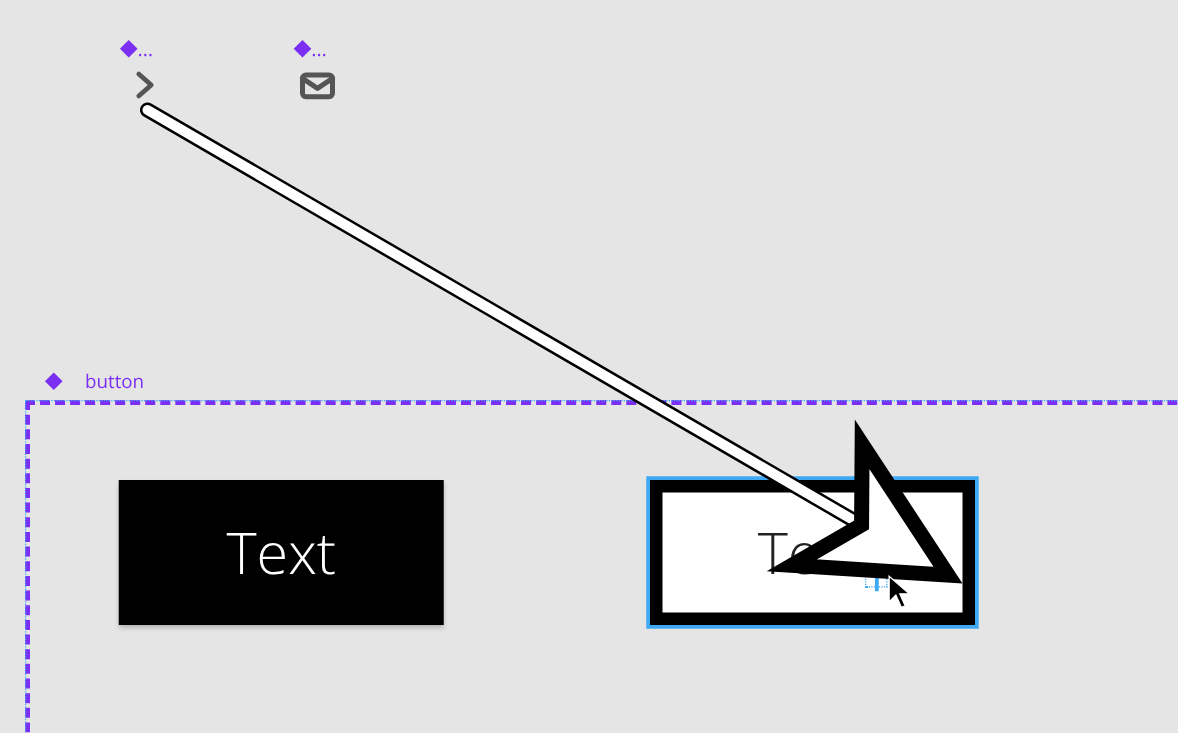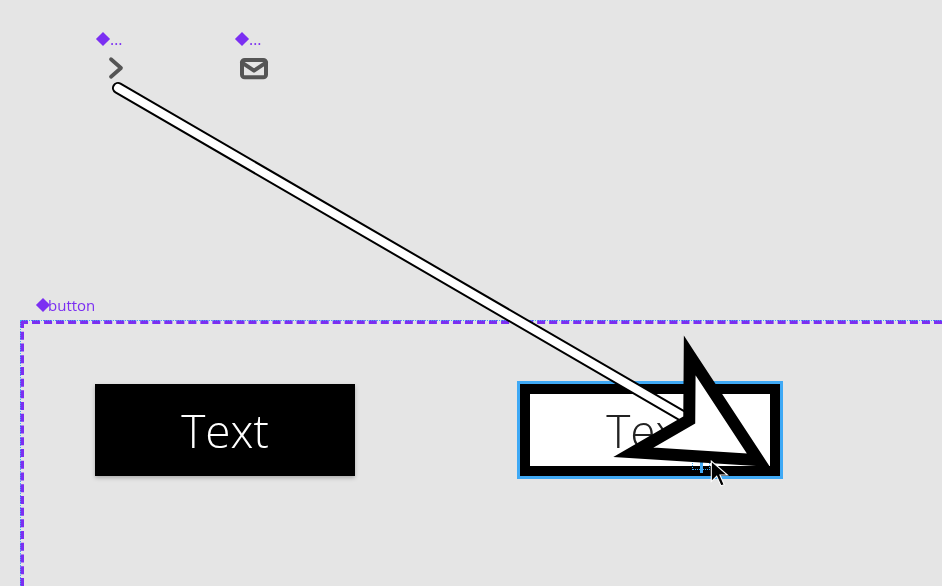--- a/index.html
+++ b/index.html
@@ -56,21 +56,21 @@
     stroke-linecap: round;
     stroke-linejoin: round;
   }
   
   .button-frame-label {
     position: absolute;
     left: 38px;
     top: 295px;
     display: flex;
     align-items: center;
-    gap: 0;
+    gap: 20px;
     color: #7b2ff2;
     font-size: 15px;
   }
   .button-frame-label .diamond {
     width: 10px;
     height: 10px;
     background: #7b2ff2;
     transform: rotate(45deg);
     display: inline-block;
   }
@@ -92,21 +92,21 @@
     height: 266px;
     border-top: 1px dotted #3fa9f5;
     border-left: 1px dotted #3fa9f5;
     box-sizing: border-box;
     pointer-events: none;
   }
   
   .btn {
     position: absolute;
     width: 260px;
-    height: 92px;
+    height: 116px;
     display: flex;
     align-items: center;
     justify-content: center;
     font-size: 46px;
     font-weight: 300;
     box-sizing: border-box;
   }
   .btn-dark {
     left: 95px;
     top: 384px;

